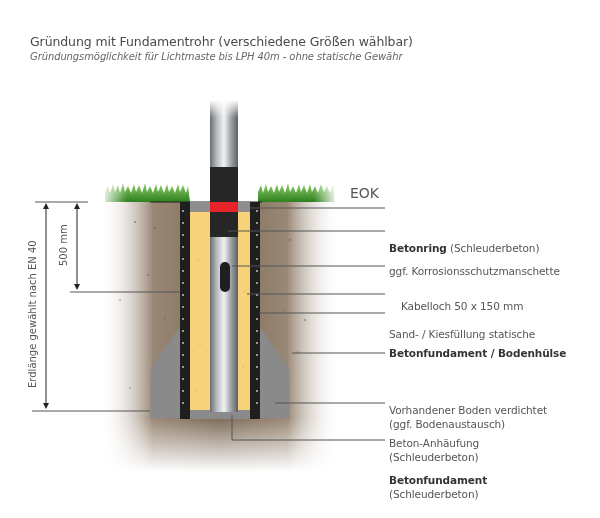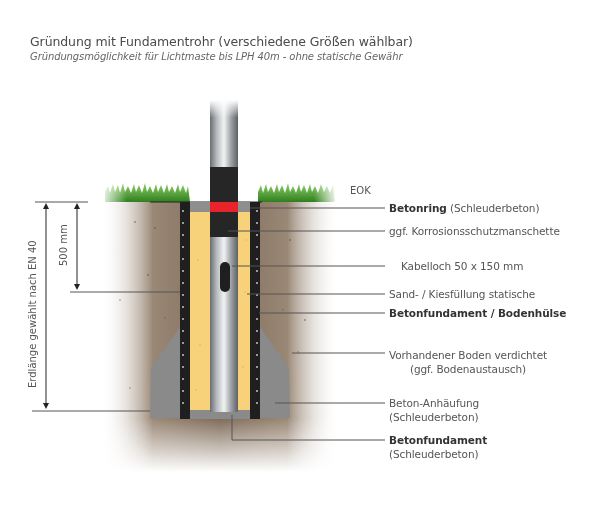--- a/index.html
+++ b/index.html
@@ -4,23 +4,23 @@
 <style>
   * { box-sizing: border-box; margin: 0; padding: 0; }
   html, body { width: 600px; height: 518px; background: #ffffff; overflow: hidden; }
   body { position: relative; font-family: "DejaVu Sans", "Liberation Sans", sans-serif; color: #555; }
 
   .title { position: absolute; left: 30px; top: 34px; font-size: 12.5px; font-weight: normal; color: #4a4a4a; letter-spacing: -0.1px; }
   .subtitle { position: absolute; left: 30px; top: 51px; font-size: 10px; font-style: italic; color: #666; letter-spacing: -0.1px; }
 
   .diagram { position: absolute; left: 0; top: 0; width: 600px; height: 518px; }
 
-  .lbl { position: absolute; font-size: 10.5px; color: #555; line-height: 14px; white-space: nowrap; letter-spacing: -0.1px; }
+  .lbl { position: absolute; font-size: 10.5px; color: #555; line-height: 14px; white-space: nowrap; letter-spacing: -0.1px; margin-top: 40px; }
   .lbl b { color: #333; font-weight: bold; }
-  .eok { position: absolute; left: 350px; top: 185px; font-size: 10px; color: #555; }
+  .eok { position: absolute; left: 350px; top: 185px; font-size: 14px; color: #555; }
 
   .vtext { position: absolute; font-size: 10px; color: #555; transform-origin: left top; transform: rotate(-90deg); white-space: nowrap; }
 </style>
 </head>
 <body>
 
 <div class="title">Gründung mit Fundamentrohr (verschiedene Größen wählbar)</div>
 <div class="subtitle">Gründungsmöglichkeit für Lichtmaste bis LPH 40m - ohne statische Gewähr</div>
 
 <svg class="diagram" viewBox="0 0 600 518" xmlns="http://www.w3.org/2000/svg">
@@ -190,21 +190,21 @@
 </div>
 <div class="lbl" style="left:401px; top:259px;">
   <span>Kabelloch 50 x 150 mm</span>
 </div>
 <div class="lbl" style="left:389px; top:287px;">
   <span>Sand- / Kiesfüllung statische</span>
 </div>
 <div class="lbl" style="left:389px; top:306px;">
   <b>Betonfundament / Bodenhülse</b><br>
 </div>
-<div class="lbl" style="left:389px; top:348px;text-align:center;">
+<div class="lbl" style="left:389px; top:363px;">
   <span>Vorhandener Boden verdichtet</span><br>
   <span>(ggf. Bodenaustausch)</span>
 </div>
 <div class="lbl" style="left:389px; top:396px;">
   <span>Beton-Anhäufung</span><br>
   <span>(Schleuderbeton)</span>
 </div>
 <div class="lbl" style="left:389px; top:433px;">
   <b>Betonfundament</b><br>
   <span>(Schleuderbeton)</span>

